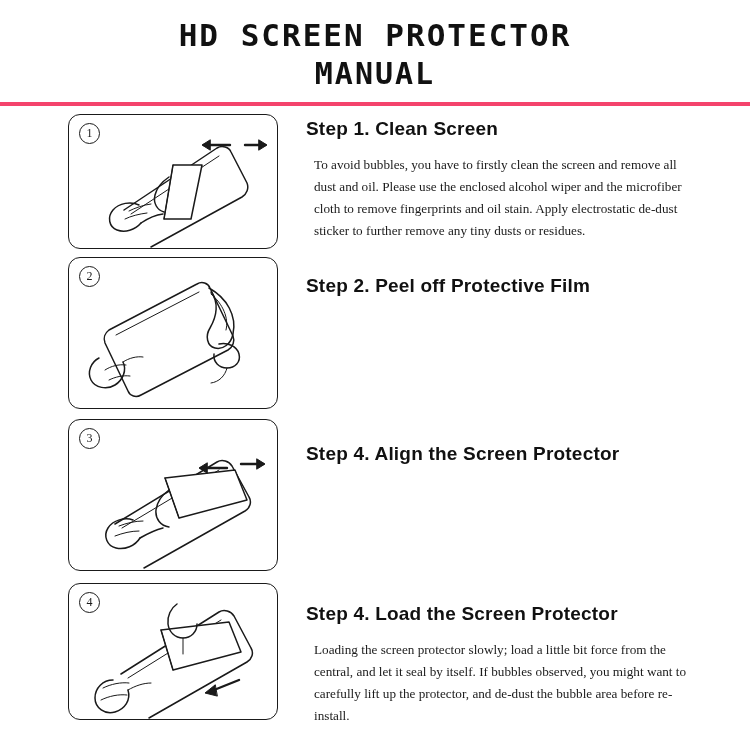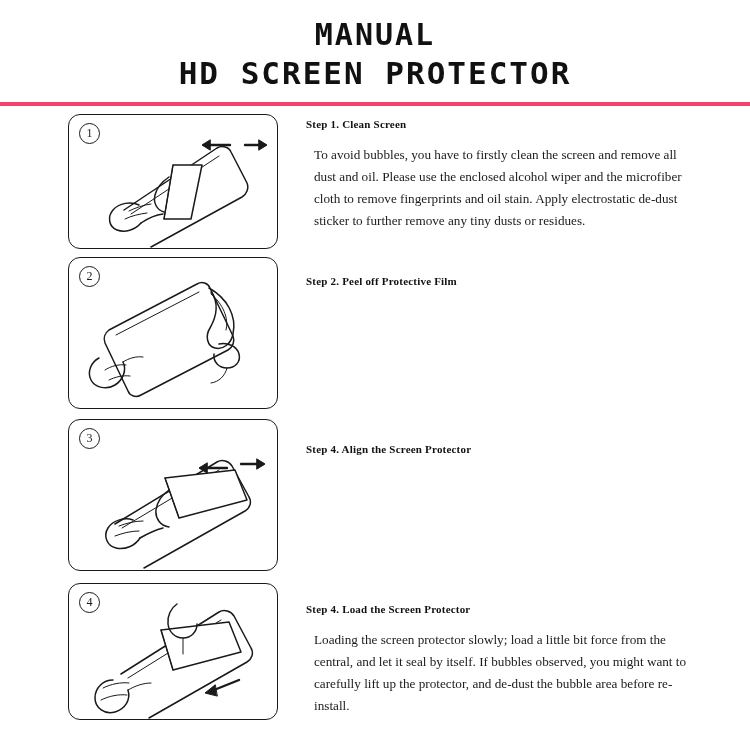--- a/index.html
+++ b/index.html
@@ -81,23 +81,23 @@
     text-align: center;
     font-family: "Liberation Serif", serif;
     color: #1a1a1a;
   }
 
   .textcol {
     margin-left: 28px;
     width: 390px;
   }
   .step-heading {
-    font-family: Liberation Serif, serif;
+    font-family: Liberation Sans, sans-serif;
     font-weight: bold;
-    font-size: 11px;
+    font-size: 19px;
     color: #111111;
     margin: 0 0 14px 0;
     letter-spacing: 0.2px;
   }
   .step-body {
     font-family: "Liberation Serif", serif;
     font-size: 13.2px;
     line-height: 1.65;
     color: #1a1a1a;
     margin: 8px;
@@ -111,22 +111,22 @@
   .step-2 .textcol { padding-top: 18px; }
   .step-3 .textcol { padding-top: 24px; }
   .step-4 .textcol { padding-top: 20px; }
 
   svg { display: block; }
 </style>
 </head>
 <body>
 
 <div class="header">
+  <div class="title-line">HD SCREEN PROTECTOR</div>
   <div class="title-line second">MANUAL</div>
-  <div class="title-line">HD SCREEN PROTECTOR</div>
   <div class="rule"></div>
 </div>
 
 <div class="steps">
 
   <div class="step step-1">
     <div class="illus">
       <div class="badge">1</div>
       <svg width="208" height="133" viewBox="0 0 208 133">
         <g fill="none" stroke="#1a1a1a" stroke-width="1.5" stroke-linejoin="round" stroke-linecap="round">

